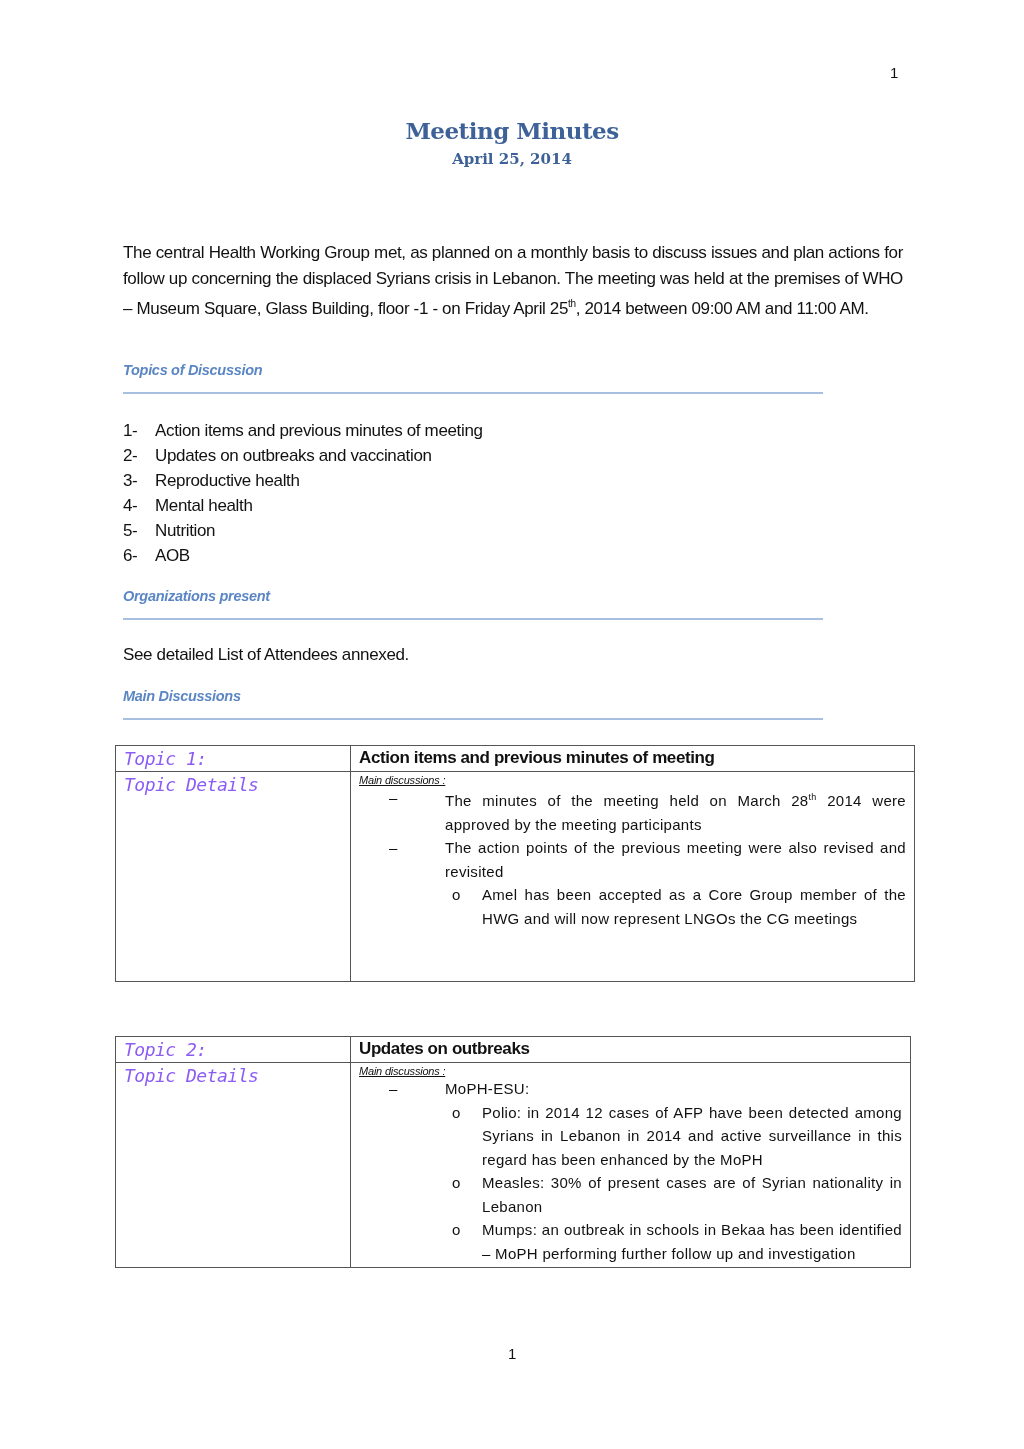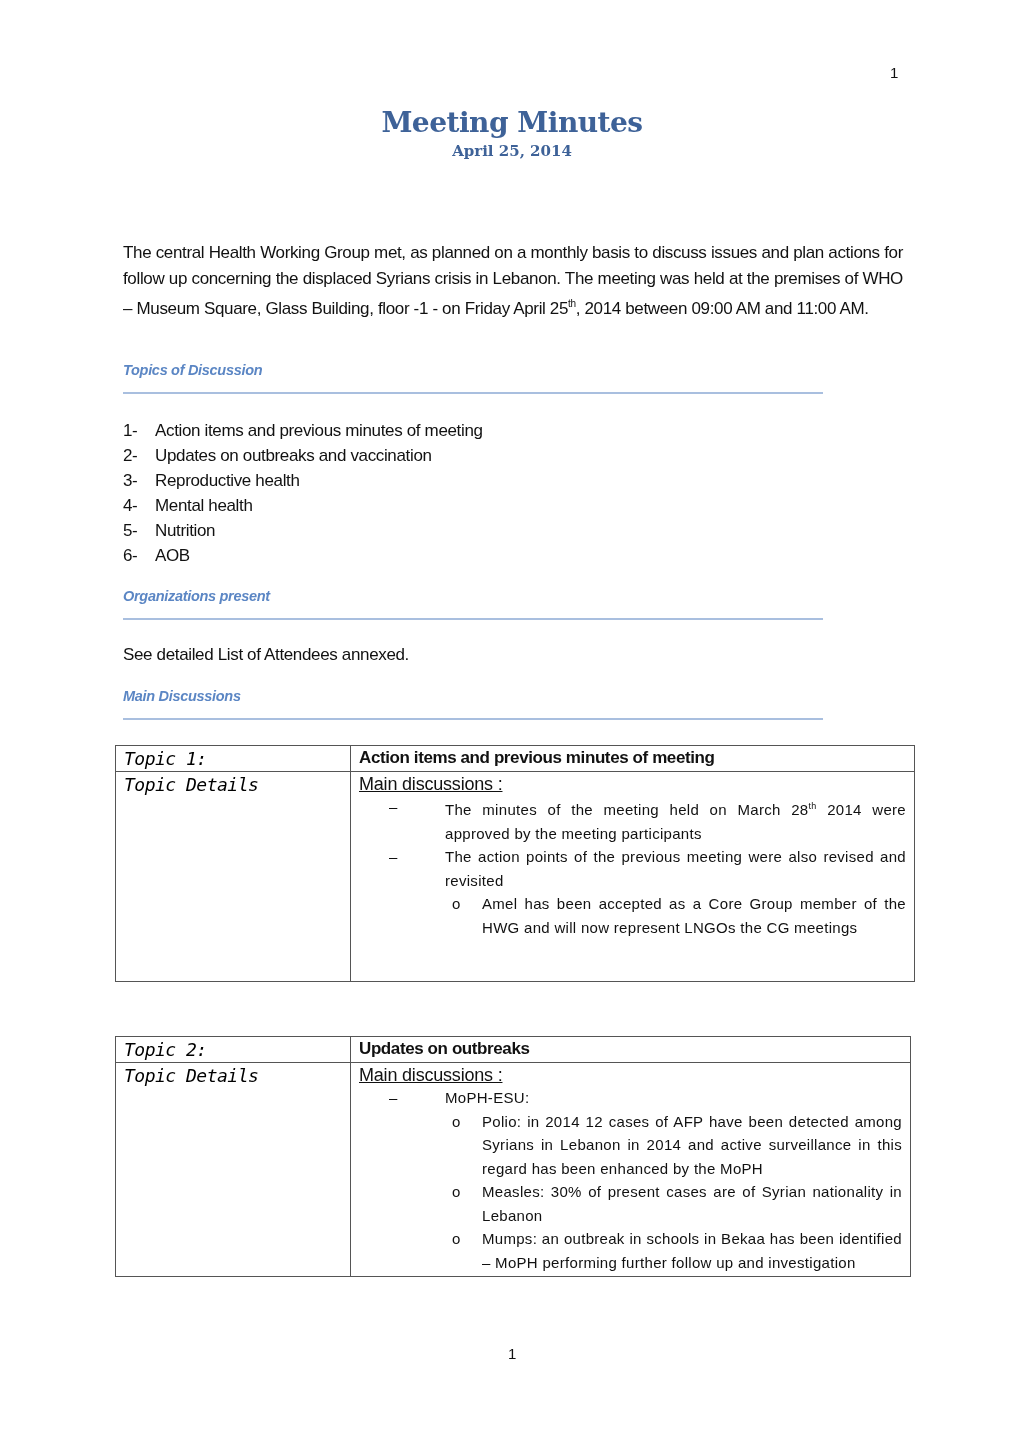--- a/index.html
+++ b/index.html
@@ -2,42 +2,42 @@
 <html><head>
 <meta charset="utf-8">
 <style>
   html, body { margin:0; padding:0; background:#ffffff; }
   body { width:1024px; height:1449px; position:relative; overflow:hidden;
          font-family:"Liberation Sans", sans-serif; color:#111; }
   .page-num-top { position:absolute; left:890px; top:64px; font-size:15px; }
   .page-num-bottom { position:absolute; left:508px; top:1345px; font-size:15px; }
   .title-block { position:absolute; left:0; width:1024px; top:106px; text-align:center;
                  font-family:"DejaVu Serif", serif; color:#3e6298; font-weight:bold; }
-  .title1 { font-size:28px; line-height:33px; letter-spacing:-0.5px; }
+  .title1 { font-size:23px; line-height:33px; letter-spacing:-0.5px;margin-top:8px; }
   .title2 { font-size:23px; line-height:33px; letter-spacing:-0.5px; }
   .title3 { font-size:15px; line-height:24px;text-align:center; }
   .intro { position:absolute; left:123px; top:240px; width:780px; font-size:17px;
            line-height:25.5px; text-align:justify; letter-spacing:-0.35px; }
   .intro sup { font-size:10px; }
   .section-heading { position:absolute; left:123px; font-size:14.5px; font-style:italic;
                      font-weight:bold; color:#5b86c4; letter-spacing:-0.3px; }
   .section-rule { position:absolute; left:123px; width:700px; height:0;
                   border-top:2px solid #a9bfdf; }
   .topics { position:absolute; left:123px; top:418px; font-size:17px; line-height:25px;
             letter-spacing:-0.35px; margin:0; padding:0; list-style:none; }
   .topics li { display:flex; }
   .topics .num { width:32px; }
   .attendees { position:absolute; left:123px; top:645px; font-size:17px; letter-spacing:-0.35px;text-align:center; }
   table.topic { position:absolute; left:115px; border-collapse:collapse; width:800px;
                 font-size:15px; }
   table.topic td { border:1.5px solid #555; vertical-align:top; padding:2px 8px; }
   table.topic td.lbl { width:218px; font-family:"DejaVu Sans Mono", monospace; font-style:italic;
-                       color:#000000; font-size:18px; letter-spacing:-0.5px; }
+                       color:#8b5cf6; font-size:18px; letter-spacing:-0.5px; }
   table.topic td.head { font-weight:bold; font-size:17px; letter-spacing:-0.4px; }
-  .md { text-decoration:underline; font-size:18px; letter-spacing:-0.2px; }
+  .md { text-decoration:underline; font-size:11px; letter-spacing:-0.2px;font-style:italic; }
   .dash-item { display:flex; margin-left:30px; font-size:15px; line-height:23.5px;
                letter-spacing:0.3px; }
   .dash-item .mark { width:32px; flex:none; }
   .dash-item .txt { text-align:justify; flex:1;margin-left:24px; }
   .o-item { display:flex; margin-left:93px; font-size:15px; line-height:23.5px; letter-spacing:0.3px; }
   .o-item .mark { width:30px; flex:none; }
   .o-item .txt { text-align:justify; flex:1; }
   sup { font-size:9px; }
 </style>
 </head>

